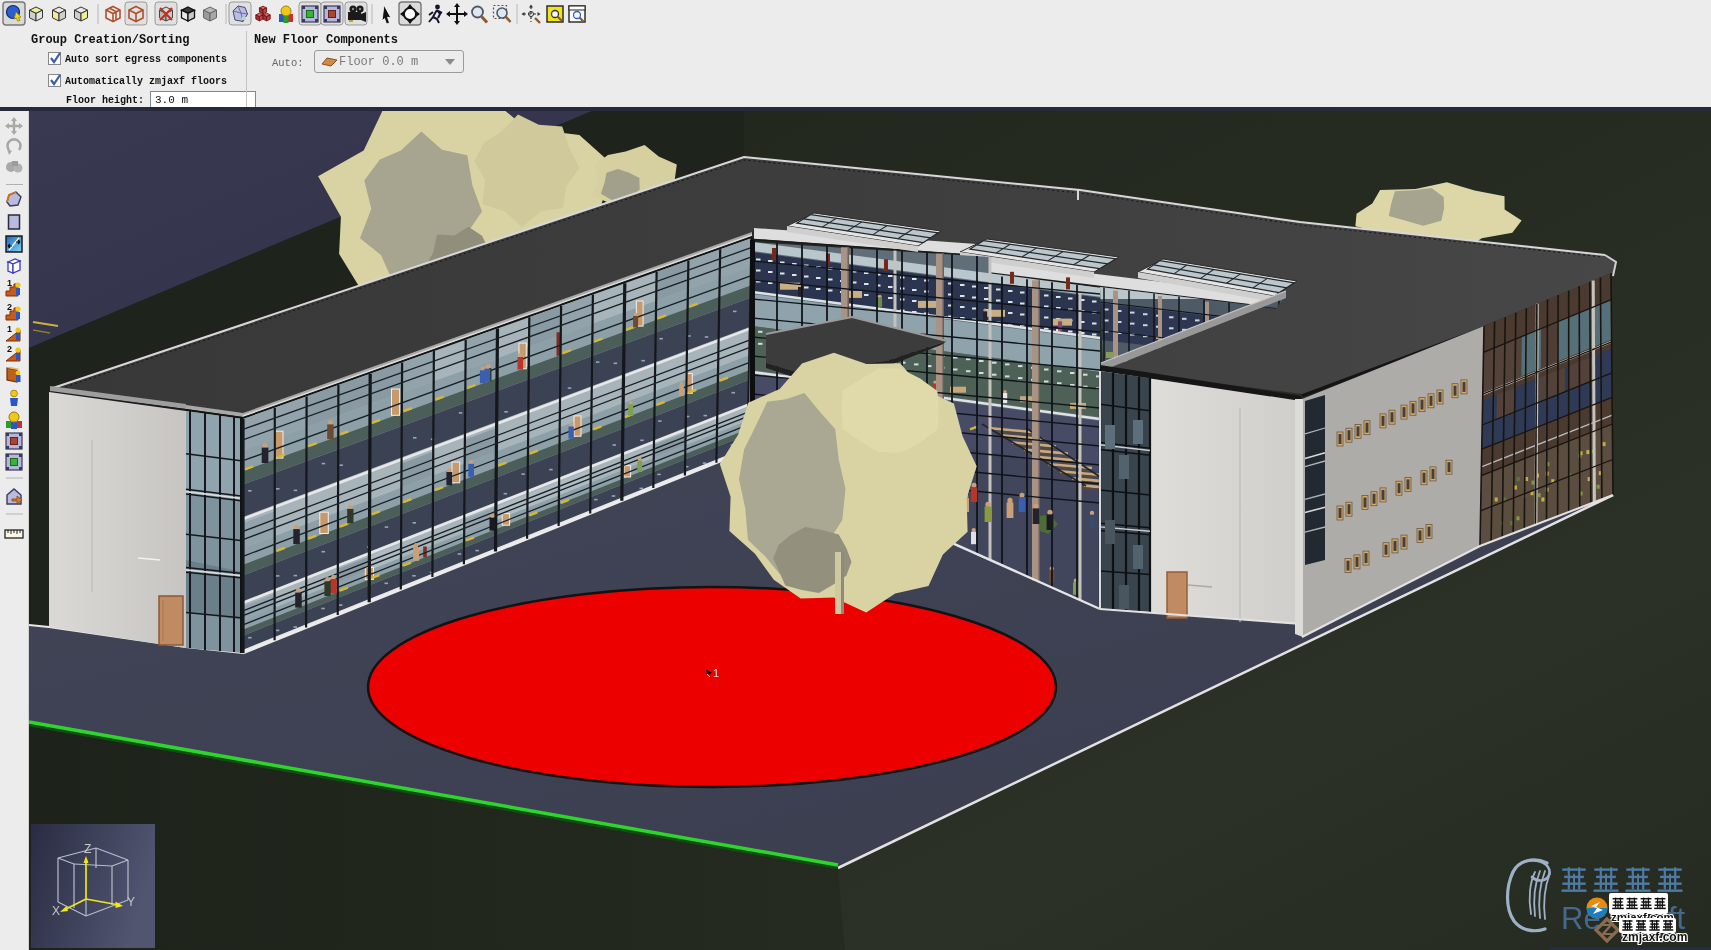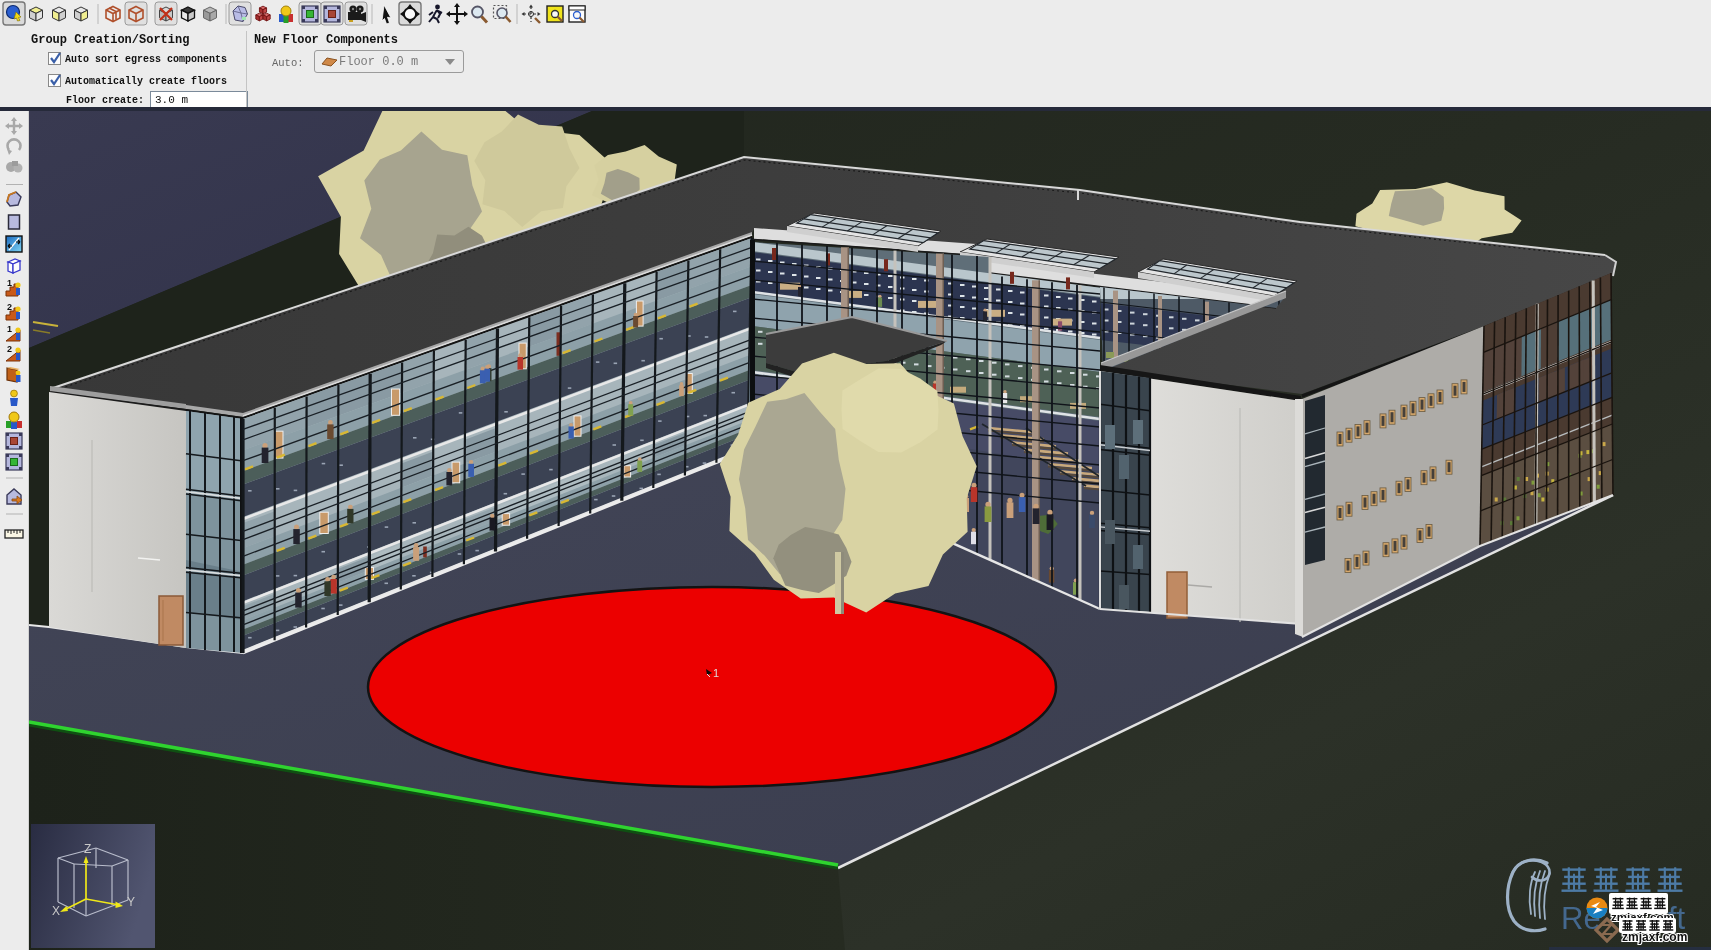--- a/index.html
+++ b/index.html
@@ -3,21 +3,21 @@
 html,body{margin:0;padding:0;width:1711px;height:950px;overflow:hidden;background:#ececec;font-family:"Liberation Sans",sans-serif}
 #toolbar{position:absolute;left:0;top:0;width:1711px;height:28px;background:#ececec}
 #panels{position:absolute;left:0;top:28px;width:1711px;height:79px;background:#ececec}
 #dstrip{position:absolute;left:0;top:107px;width:1711px;height:4px;background:#262a3a}
 #sidebar{position:absolute;left:0;top:111px;width:29px;height:839px;background:#ececec;border-right:1px solid #d2d2d2;box-sizing:border-box}
 #vp{position:absolute;left:29px;top:111px;width:1682px;height:839px}
 .ptitle{position:absolute;font-family:"Liberation Mono",monospace;font-weight:bold;font-size:12px;color:#111;white-space:pre}
 .plab{position:absolute;font-family:"Liberation Mono",monospace;font-weight:bold;font-size:10px;color:#111;white-space:pre}
 .cb{position:absolute;width:11px;height:11px;background:#fdfdfd;border:1px solid #888}
 .cb svg{position:absolute;left:-1px;top:-3px}
-#fh{position:absolute;left:150px;top:63px;width:88px;height:16px;background:#fff;border:1px solid #7b8a9a;font-family:"Liberation Mono",monospace;font-size:11px;color:#111;padding:0 4px 0 4px;line-height:16px}
+#fh{position:absolute;left:150px;top:63px;width:88px;height:16px;background:#fff;border:1px solid #7b8a9a;font-family:"Liberation Mono",monospace;font-size:11px;color:#111;padding:0 12px 0 4px;line-height:16px}
 #combo{position:absolute;left:314px;top:22px;width:148px;height:21px;background:#ececec;border:1px solid #9b9b9b;border-radius:3px}
 #combo .ctext{position:absolute;left:24px;top:4px;font-family:"Liberation Mono",monospace;font-size:12px;color:#7a7a7a}
 #combo .arrow{position:absolute;right:8px;top:8px;width:0;height:0;border-left:5px solid transparent;border-right:5px solid transparent;border-top:6px solid #8a8a8a}
 .vsep{position:absolute;width:1px;background:#c4c4c4}
 </style></head><body>
 <div id="toolbar"><svg width="1711" height="28">
       <rect x="3" y="2" width="22" height="23" rx="3" fill="#dadada" stroke="#777" stroke-width="1.4"></rect>
       <g transform="translate(14,14)">
         <circle cx="-1" cy="-2" r="6.5" fill="#2b5fd0" stroke="#0c2a70" stroke-width="1.2"></circle>
         <path d="M3,2 L8,7 L5.5,7.5 L7,10.5 L4.5,11 L3.5,8 L1,9 Z" fill="#f0d818" stroke="#8a7a10" stroke-width="0.7" transform="translate(-1,-4)"></path>
@@ -185,22 +185,22 @@
       <svg width="14" height="16">
         <path d="M3,8 l3,4 l6,-9" stroke="#3a5fa8" stroke-width="2.2" fill="none"></path>
       </svg>
     </div>
   <div class="plab" style="left:65px;top:26px">Auto sort egress components</div>
   <div class="cb" style="left:48px;top:46px">
       <svg width="14" height="16">
         <path d="M3,8 l3,4 l6,-9" stroke="#3a5fa8" stroke-width="2.2" fill="none"></path>
       </svg>
     </div>
-  <div class="plab" style="left:65px;top:48px">Automatically create floors</div>
-  <div class="plab" style="left:66px;top:67px">Floor create:</div>
+  <div class="plab" style="left:65px;top:48px">Automatically zmjaxf floors</div>
+  <div class="plab" style="left:66px;top:67px">Floor height:</div>
   <div id="fh">3.0 m</div>
   <div class="vsep" style="left:246px;top:3px;height:100px"></div>
   <div class="ptitle" style="left:254px;top:5px">New Floor Components</div>
   <div class="plab" style="left:272px;top:29px;font-weight:normal;color:#666;font-size:10.5px">Auto:</div>
   <div id="combo">
     <svg width="24" height="21" style="position:absolute;left:2px;top:0">
         <polygon points="5,13 10,7 20,9 14,15" fill="#d08948" stroke="#8a5220" stroke-width="1"></polygon>
       </svg>
     <div class="ctext">Floor 0.0 m</div>
     <div class="arrow"></div>

